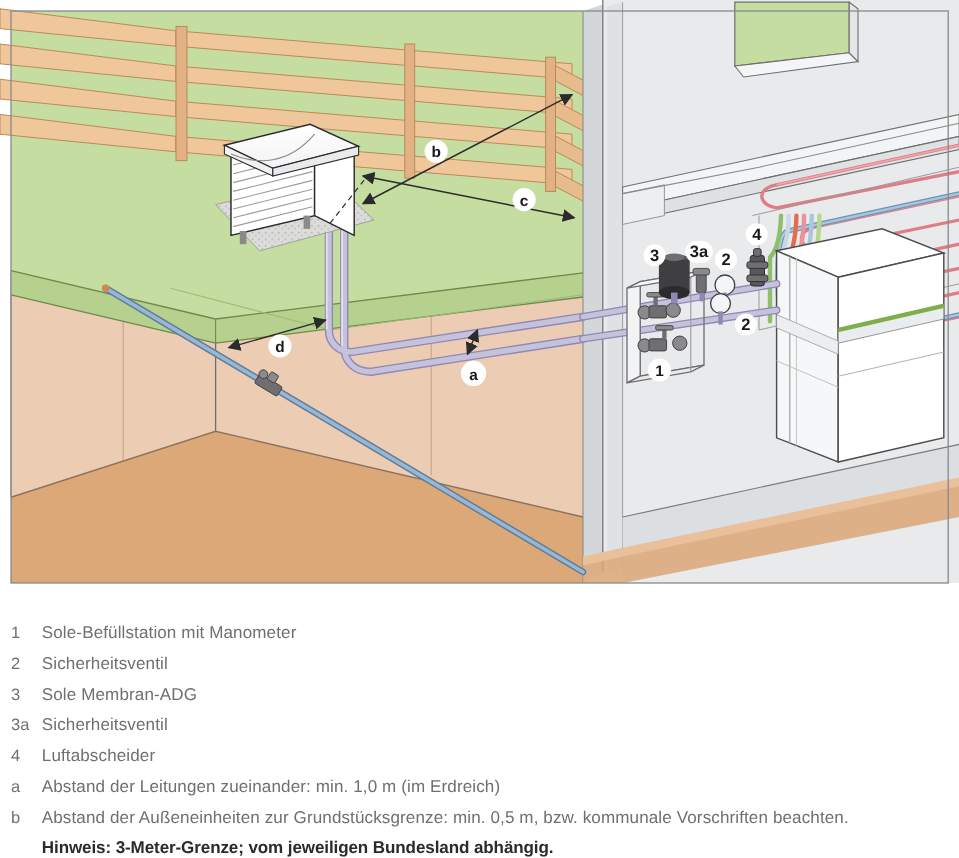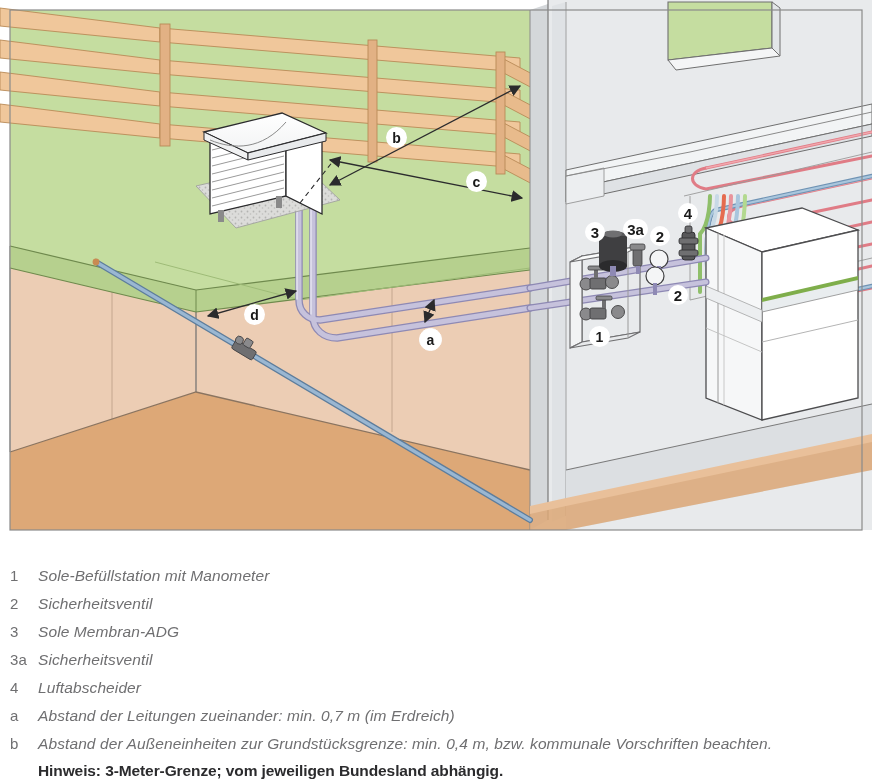--- a/index.html
+++ b/index.html
@@ -53,21 +53,20 @@
     width: 38px;
     flex: 0 0 38px;
     padding-left: 10px;
     box-sizing: border-box;
     color: #6f6f71;
     font-size: 15px;
   }
   .legend-text {
     flex: 1 1 auto;
     color: #6f6f71;
-    font-style: italic;
   }
   .legend-sub {
     padding-left: 38px;
     font-size: 15.5px;
     line-height: 26px;
     height: 26px;
     font-weight: bold;
     color: #2b2b2d;
     letter-spacing: -0.1px;
   }
@@ -445,24 +444,24 @@
       <span class="legend-text">Sicherheitsventil</span>
     </div>
 
     <div class="legend-row">
       <span class="legend-key">4</span>
       <span class="legend-text">Luftabscheider</span>
     </div>
 
     <div class="legend-row">
       <span class="legend-key">a</span>
-      <span class="legend-text">Abstand der Leitungen zueinander: min. 0,7 m (im Erdreich)</span>
+      <span class="legend-text">Abstand der Leitungen zueinander: min. 1,0 m (im Erdreich)</span>
     </div>
 
     <div class="legend-row">
       <span class="legend-key">b</span>
-      <span class="legend-text">Abstand der Außeneinheiten zur Grundstücksgrenze: min. 0,4 m, bzw. kommunale Vorschriften beachten.</span>
+      <span class="legend-text">Abstand der Außeneinheiten zur Grundstücksgrenze: min. 0,5 m, bzw. kommunale Vorschriften beachten.</span>
     </div>
     <div class="legend-sub">Hinweis: 3-Meter-Grenze; vom jeweiligen Bundesland abhängig.</div>
 
   </div>
 
 </div>
 
 </body></html>

